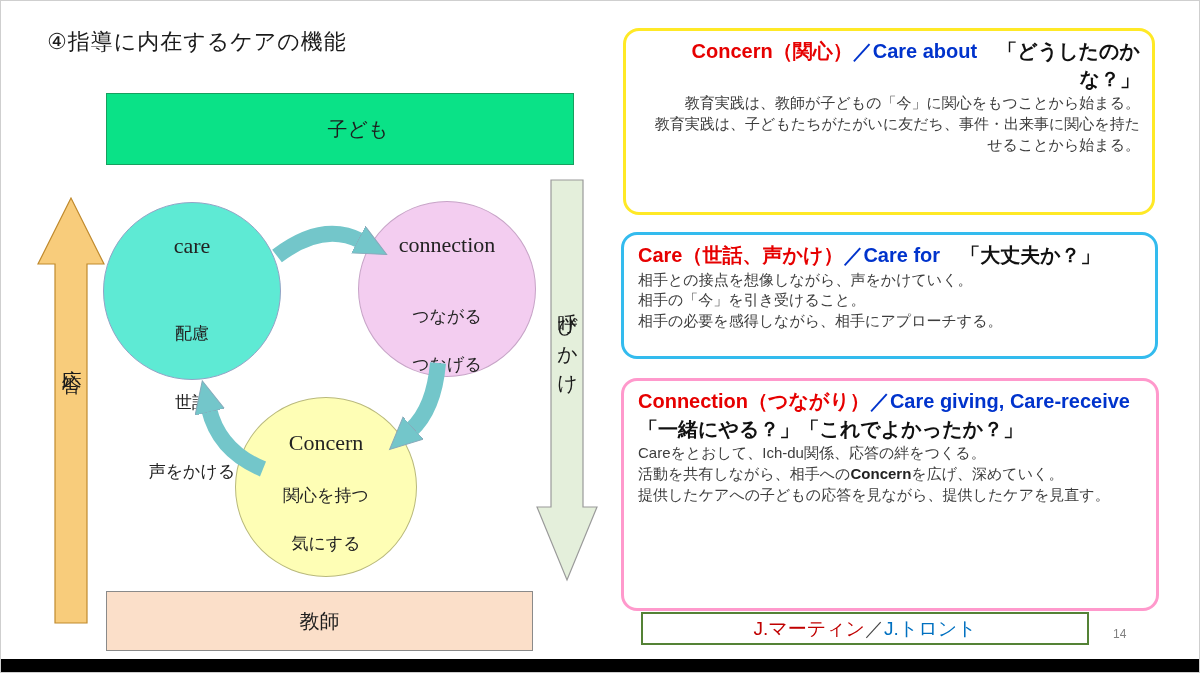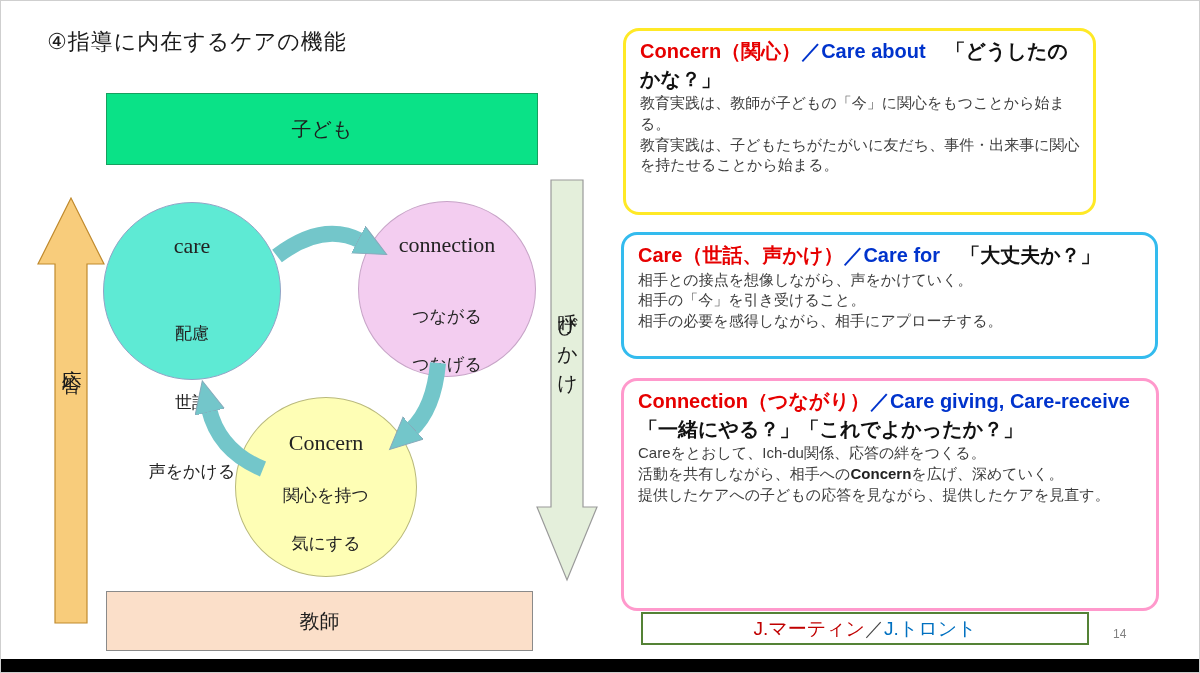--- a/index.html
+++ b/index.html
@@ -8,21 +8,21 @@
     font-family:"Liberation Sans","DejaVu Sans",sans-serif;
     overflow:hidden; border:1px solid #cfcfcf; box-sizing:border-box;
   }
   .page-title {
     position:absolute; left:46px; top:26px; font-size:22px; color:#1a1a1a; letter-spacing:1px;
   }
   
   .child-box {
     position:absolute; left:105px; top:92px; width:430px; height:70px;
     background:#0ae287; border:1px solid #17a05f;
-    display:flex; align-items:center; justify-content:center; font-size:20px; color:#1d1d1d;
+    display:flex; align-items:center; justify-content:center; font-size:20px; color:#1d1d1d;padding-left:36px;
   }
   .teacher-box {
     position:absolute; left:105px; top:590px; width:425px; height:58px;
     background:#fbdfc9; border:1px solid #8a8a8a;
     display:flex; align-items:center; justify-content:center; font-size:20px; color:#1d1d1d;
   }
   
   .circle {
     position:absolute; border-radius:50%; box-sizing:border-box;
     display:flex; flex-direction:column; align-items:center; text-align:center;
@@ -45,21 +45,21 @@
   .v-label-response { left:58px; top:352px; }
   .v-label-call { left:554px; top:296px; }
   
   .info-box { position:absolute; box-sizing:border-box; border-radius:16px; background:#fff; padding:7px 12px 6px 14px; }
   .ib-heading { font-size:20px; font-weight:bold; line-height:1.38; color:#111; }
   .ib-heading .term  { color:#e60000; }
   .ib-heading .en    { color:#0033cc; }
   .ib-heading .quote { color:#111; }
   .ib-line { font-size:15px; color:#3d3d3d; line-height:1.38; }
   .ib-line .bold { font-weight:bold; color:#222; }
-  .box-concern    { left:622px; top:27px;  width:473px; height:187px; border:3px solid #ffe926; }
+  .box-concern    { left:622px; top:27px;  width:532px; height:187px; border:3px solid #ffe926;text-align:right; }
   .box-care       { left:620px; top:231px; width:537px; height:127px; border:3px solid #33bbee; }
   .box-connection { left:620px; top:377px; width:538px; height:233px; border:3px solid #ff99cc; }
   .citation-box {
     position:absolute; left:640px; top:611px; width:448px; height:33px; box-sizing:border-box;
     border:2px solid #548235; background:#fff;
     display:flex; align-items:center; justify-content:center; font-size:19px;
   }
   .cit-red  { color:#c00000; }
   .cit-sep  { color:#444; }
   .cit-blue { color:#0070c0; }

